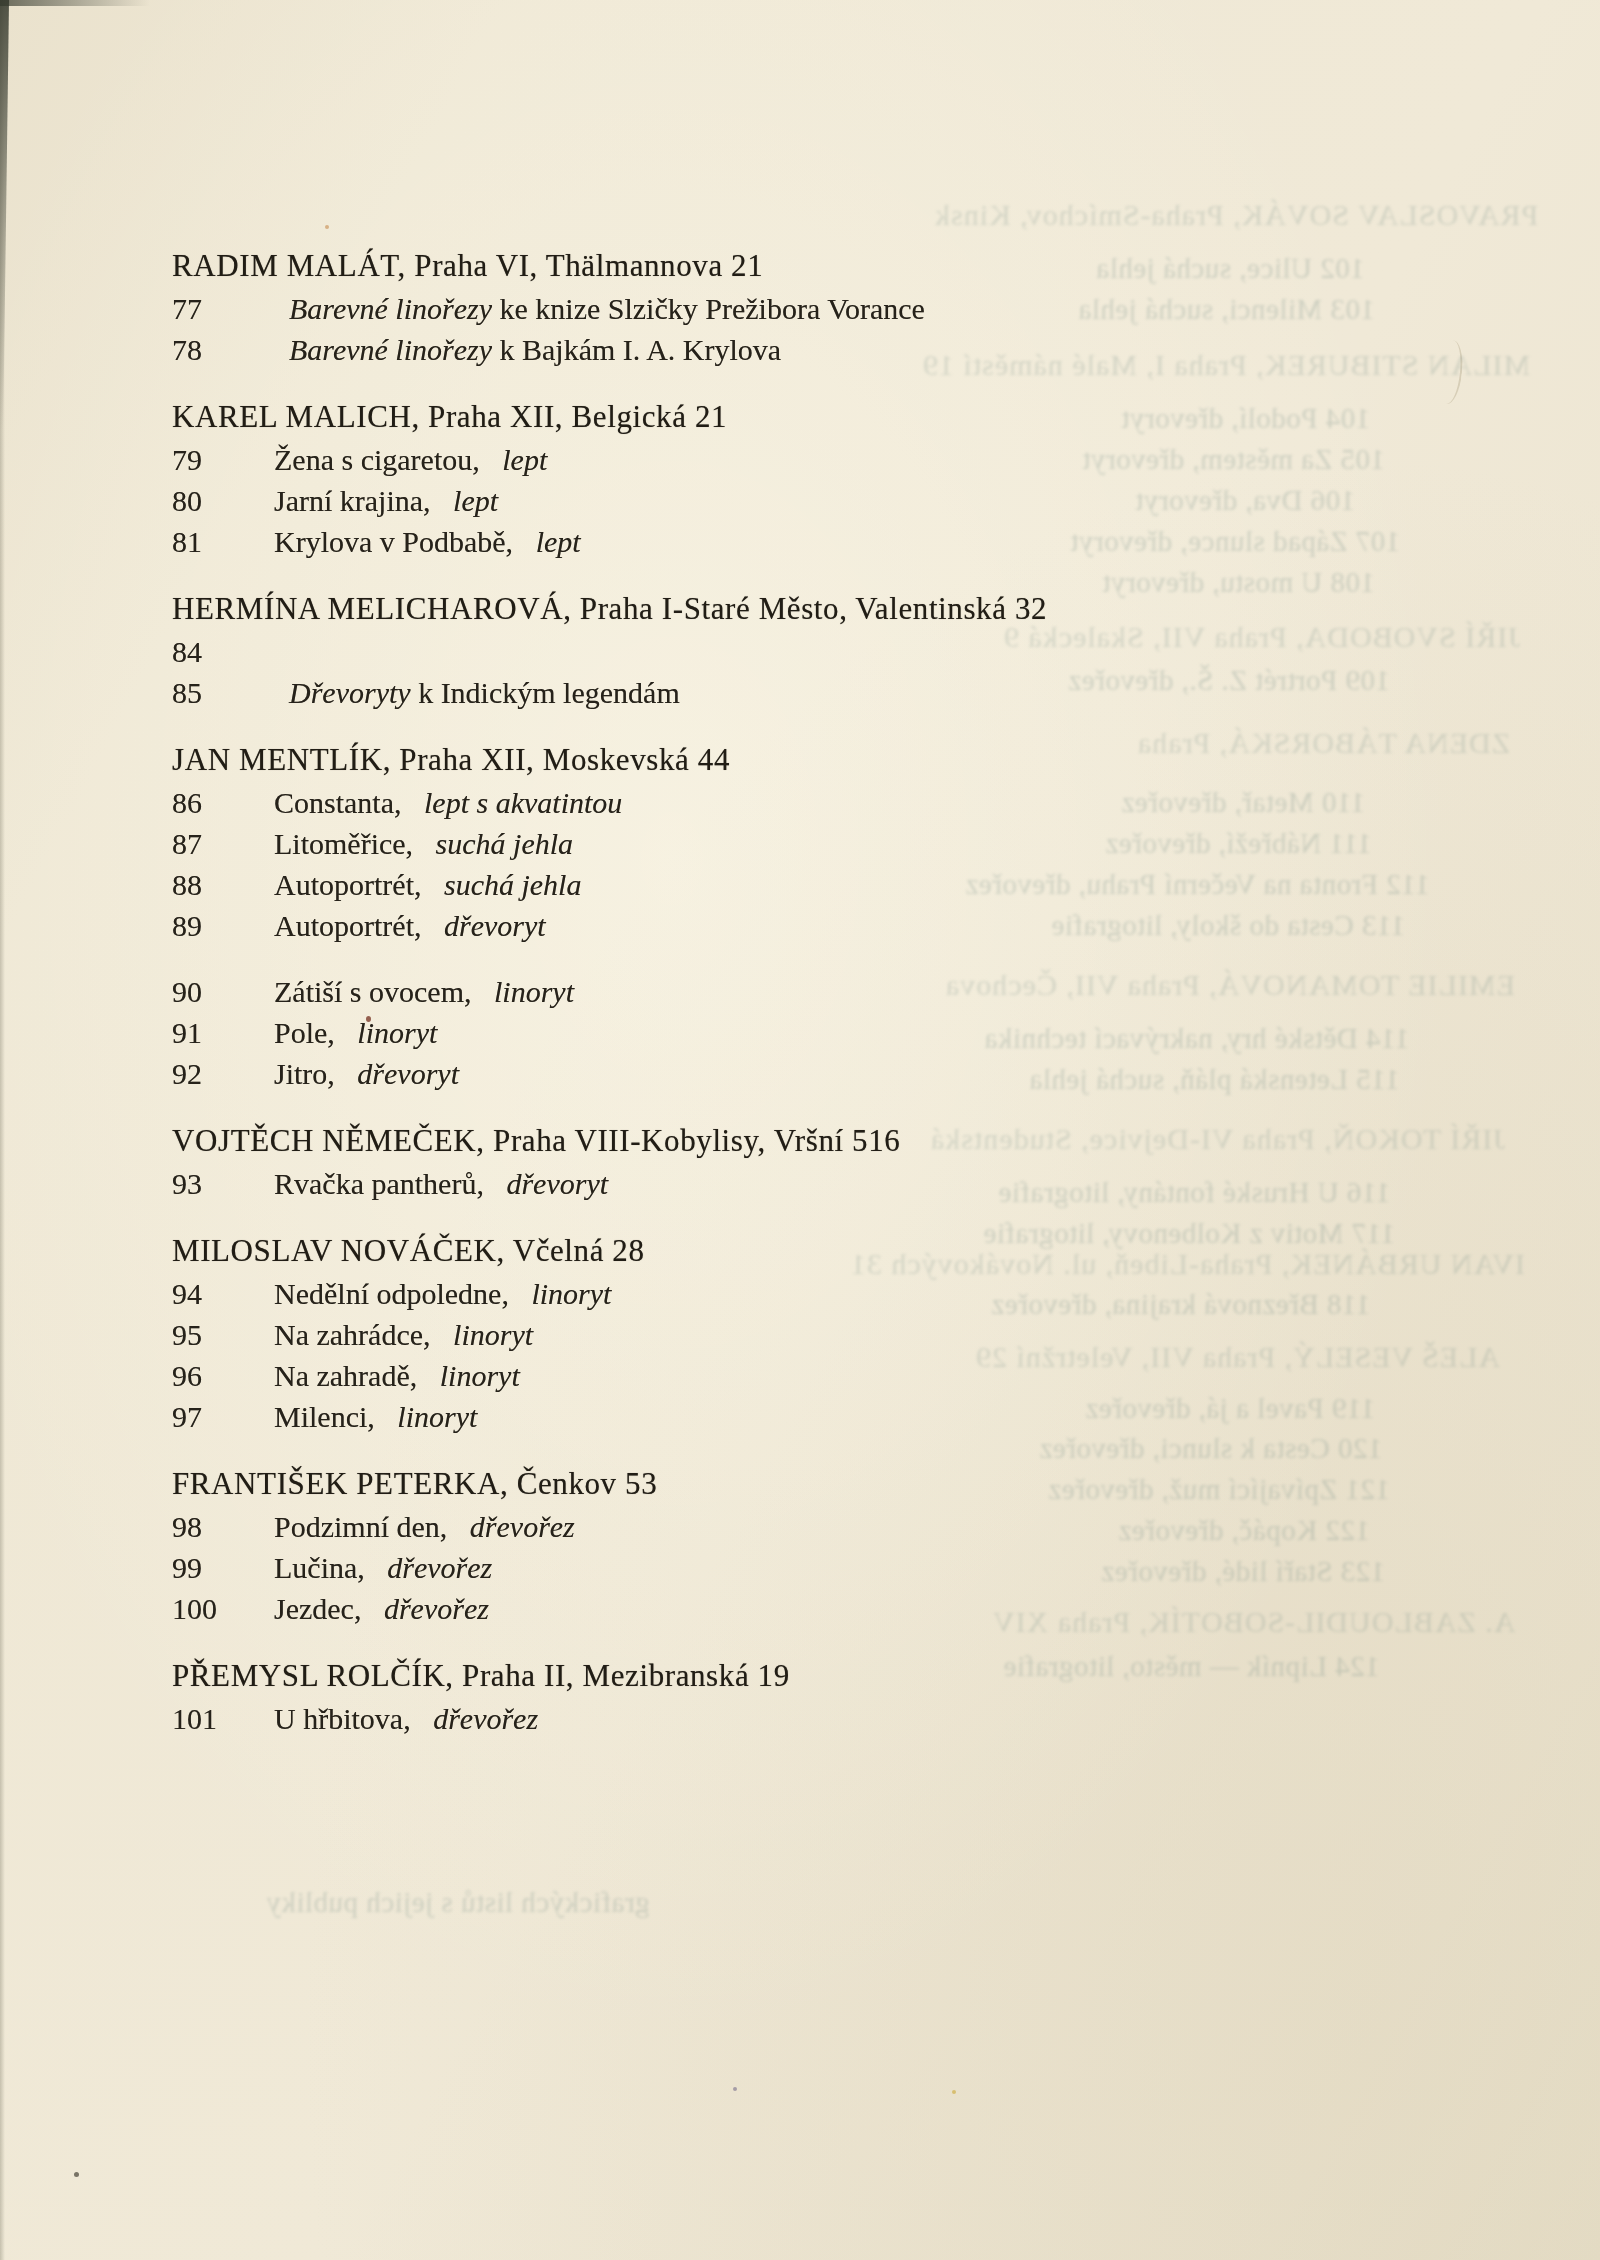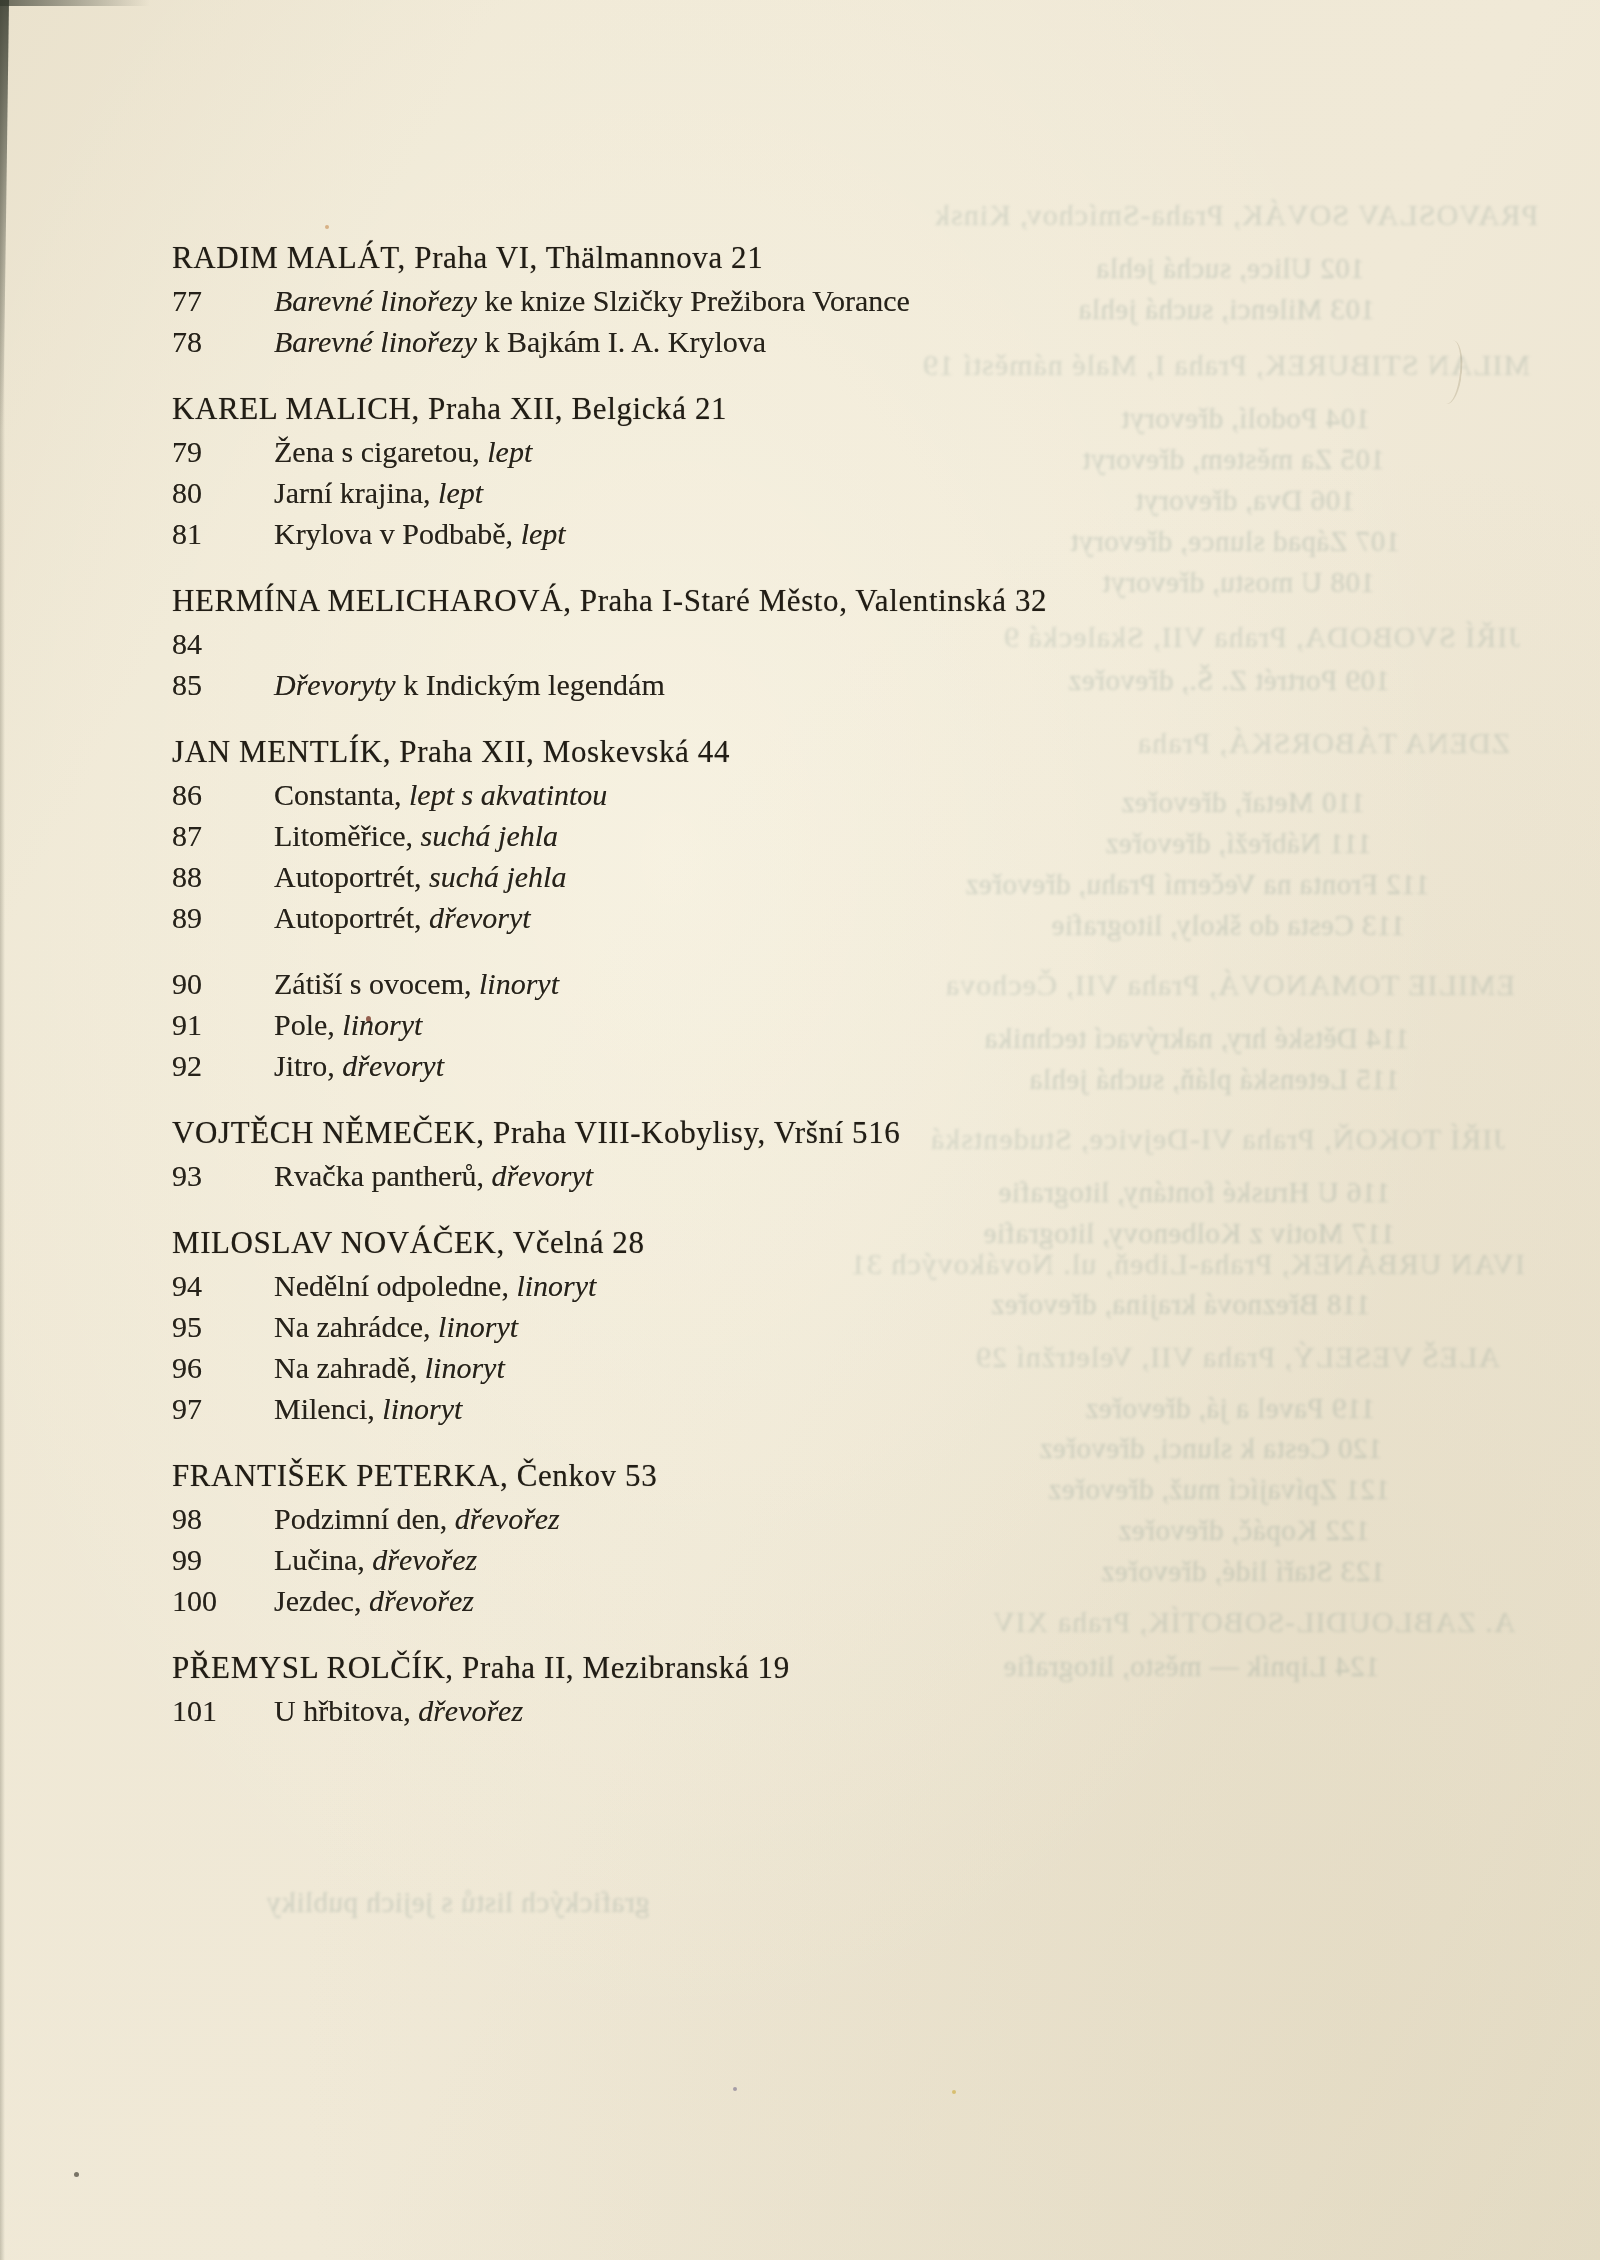--- a/index.html
+++ b/index.html
@@ -19,31 +19,31 @@
   .edge-left-soft{position:absolute;left:0;top:0;width:5px;height:2260px;
     background:linear-gradient(to right,rgba(90,88,70,.28),rgba(90,88,70,0));}
   .edge-top{position:absolute;left:0;top:0;width:150px;height:6px;
     background:linear-gradient(to right,rgba(52,56,44,.7),rgba(52,56,44,0));}
   .crease{position:absolute;left:1438px;top:340px;width:22px;height:64px;
     border-right:2px solid rgba(158,146,112,.30);border-radius:0 50% 50% 0/0 50% 50% 0;
     transform:rotate(6deg);}
   .speck{position:absolute;border-radius:50%;}
 
   
-  .content{position:absolute;left:172px;top:236px;width:1180px;color:#26221a;}
+  .content{position:absolute;left:172px;top:244px;width:1180px;color:#26221a;}
   .section{margin:0 0 25px 0;}
   .heading{
     font-size:31px;line-height:44px;letter-spacing:.6px;white-space:nowrap;
     color:#211d15;text-shadow:0 0 .7px rgba(33,29,21,.55);
   }
   .entry{display:flex;line-height:41px;font-size:30px;white-space:nowrap;
     text-shadow:0 0 .6px rgba(38,34,24,.45);}
   .entry .num{width:86px;text-align:left;padding-right:16px;flex:0 0 auto;
     font-variant-numeric:oldstyle-nums;}
-  .entry em{}
+  .entry em{margin-left:15px;}
   
   .ghost-layer{position:absolute;inset:0;pointer-events:none;}
   .ghost{
     position:absolute;white-space:nowrap;transform:scaleX(-1);
     font-size:29px;color:#7e948c;opacity:.30;filter:blur(1.6px);
     letter-spacing:.5px;
   }
   .ghost-caps{font-size:30px;opacity:.26;letter-spacing:1px;}
 </style>
 </head>

